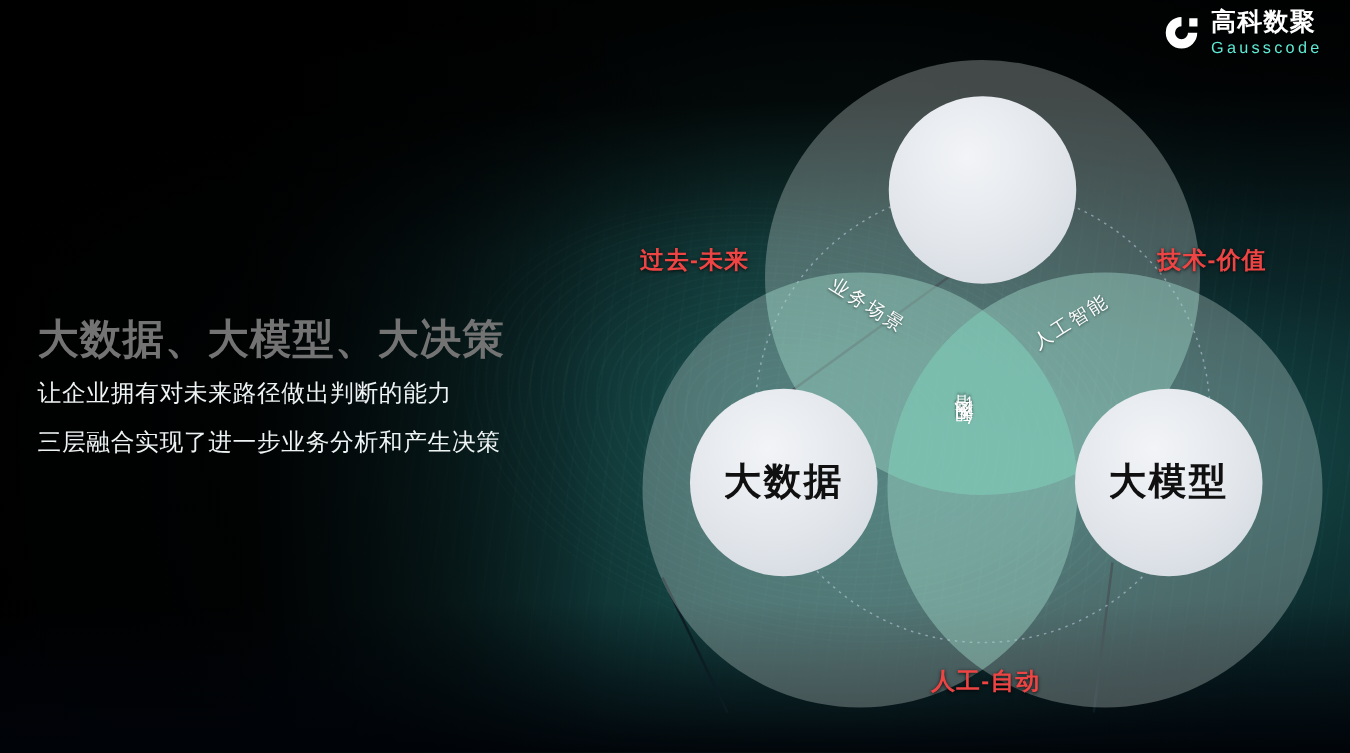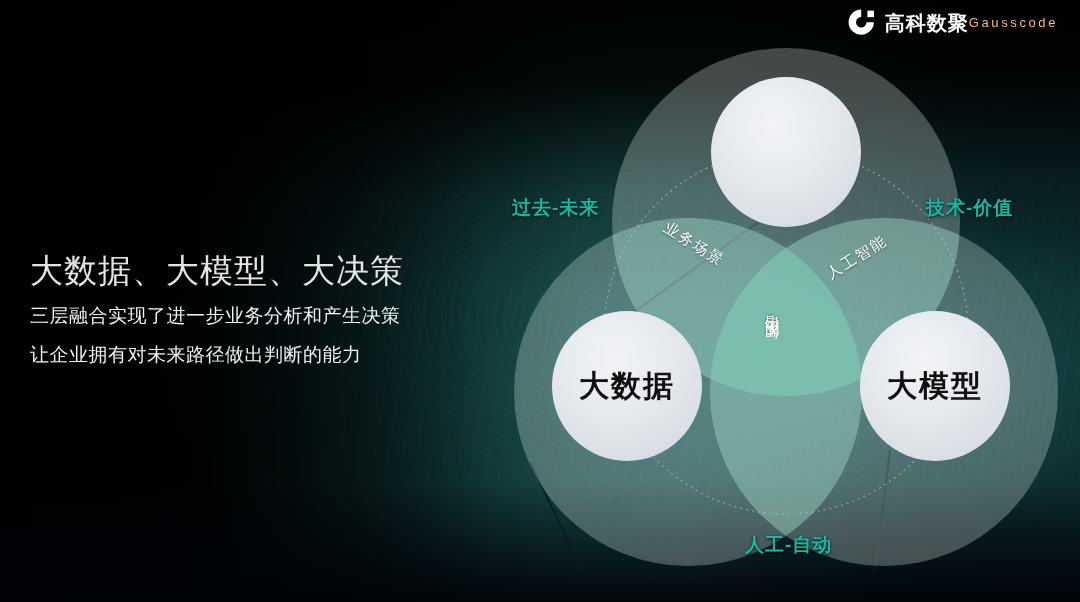--- a/index.html
+++ b/index.html
@@ -74,23 +74,23 @@
 
   
   .copy {
     position: absolute;
     left: 30px;
     top: 252px;
     width: 430px;
   }
   .headline {
     font-size: 33px;
-    font-weight: normal;
+    font-weight: bold;
     letter-spacing: 1px;
-    color: #e5e5e5;
+    color: #737373;
     margin: 0 0 16px 0;
     line-height: 1.15;
     white-space: nowrap;
   }
   .subline {
     font-size: 19px;
     color: #eef3f4;
     line-height: 1.0;
     margin: 0 0 20px 0;
     letter-spacing: 0.5px;
@@ -106,21 +106,21 @@
     top: 10px;
     width: 600px;
     height: 580px;
   }
   .venn svg { display: block; }
 
   .axis-label {
     position: absolute;
     font-size: 19px;
     font-weight: bold;
-    color: #14b8a6;
+    color: #ef4444;
     letter-spacing: 1px;
     white-space: nowrap;
     text-shadow: 0 1px 3px rgba(0,0,0,0.85);
   }
   #axis-left  { left: 512px; top: 195px; }
   #axis-right { left: 926px; top: 195px; }
   #axis-bottom{ left: 745px; top: 532px; text-align: center; }
 
   .core-label {
     position: absolute;
@@ -156,30 +156,30 @@
     display: flex;
     align-items: center;
     gap: 9px;
   }
   .logo-mark {
     width: 29px;
     height: 29px;
     position: relative;
     flex: none;
   }
-  .logo-text { display: flex; line-height: 1; }
+  .logo-text { display: flex; flex-direction: column; line-height: 1; }
   .logo-cn {
     font-size: 20px;
     font-weight: bold;
     color: #ffffff;
     letter-spacing: 1px;
   }
   .logo-en {
     font-size: 13px;
-    color: #fdba74;
+    color: #5eead4;
     letter-spacing: 2.6px;
     margin-top: 3px;
   }
 </style>
 </head>
 <body>
 
 <div id="slide">
 
   <div class="bg-layer bg-base"></div>
@@ -247,22 +247,22 @@
   <div class="inter-label" id="inter-bizscene">业务场景</div>
   <div class="inter-label" id="inter-ai">人工智能</div>
   <div class="inter-label" id="inter-kg">知识图谱</div>
 
   <div class="axis-label" id="axis-left">过去-未来</div>
   <div class="axis-label" id="axis-right">技术-价值</div>
   <div class="axis-label" id="axis-bottom">人工-自动</div>
 
   <div class="copy">
     <div class="headline">大数据、大模型、大决策</div>
+    <div class="subline">让企业拥有对未来路径做出判断的能力</div>
     <div class="subline">三层融合实现了进一步业务分析和产生决策</div>
-    <div class="subline">让企业拥有对未来路径做出判断的能力</div>
   </div>
 
   <div class="logo">
     <div class="logo-mark">
       <svg width="29" height="29" viewBox="0 0 29 29" xmlns="http://www.w3.org/2000/svg">
         <path d="M14.2 1.6 A12.6 12.6 0 1 0 26.8 14.2 L19.4 14.2 A5.2 5.2 0 1 1 14.2 9.0 Z" fill="#ffffff"></path>
         <rect x="20.4" y="2.6" width="6.6" height="6.6" fill="#ffffff"></rect>
       </svg>
     </div>
     <div class="logo-text">

